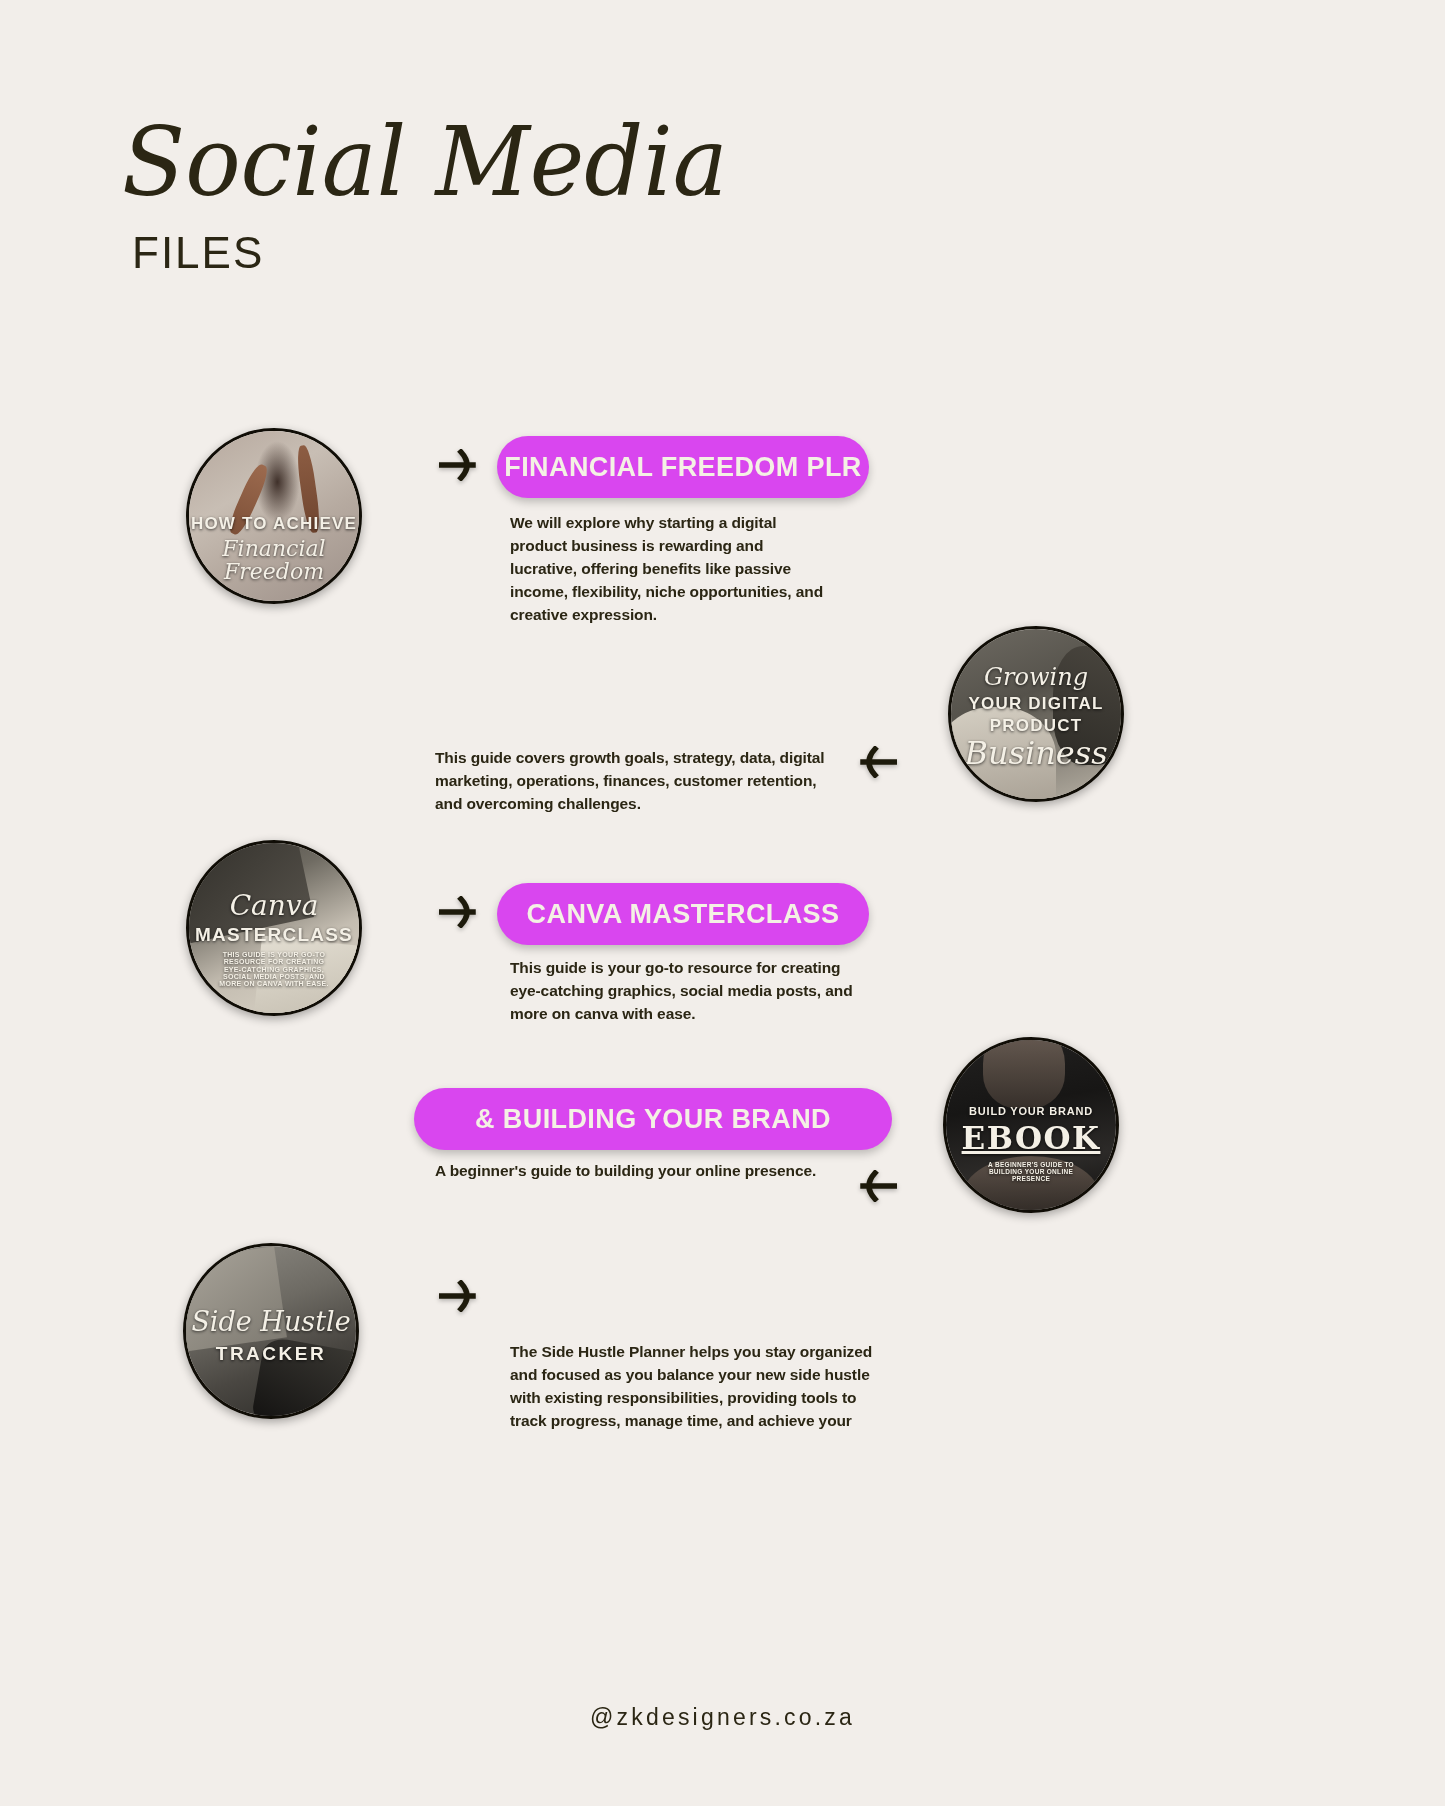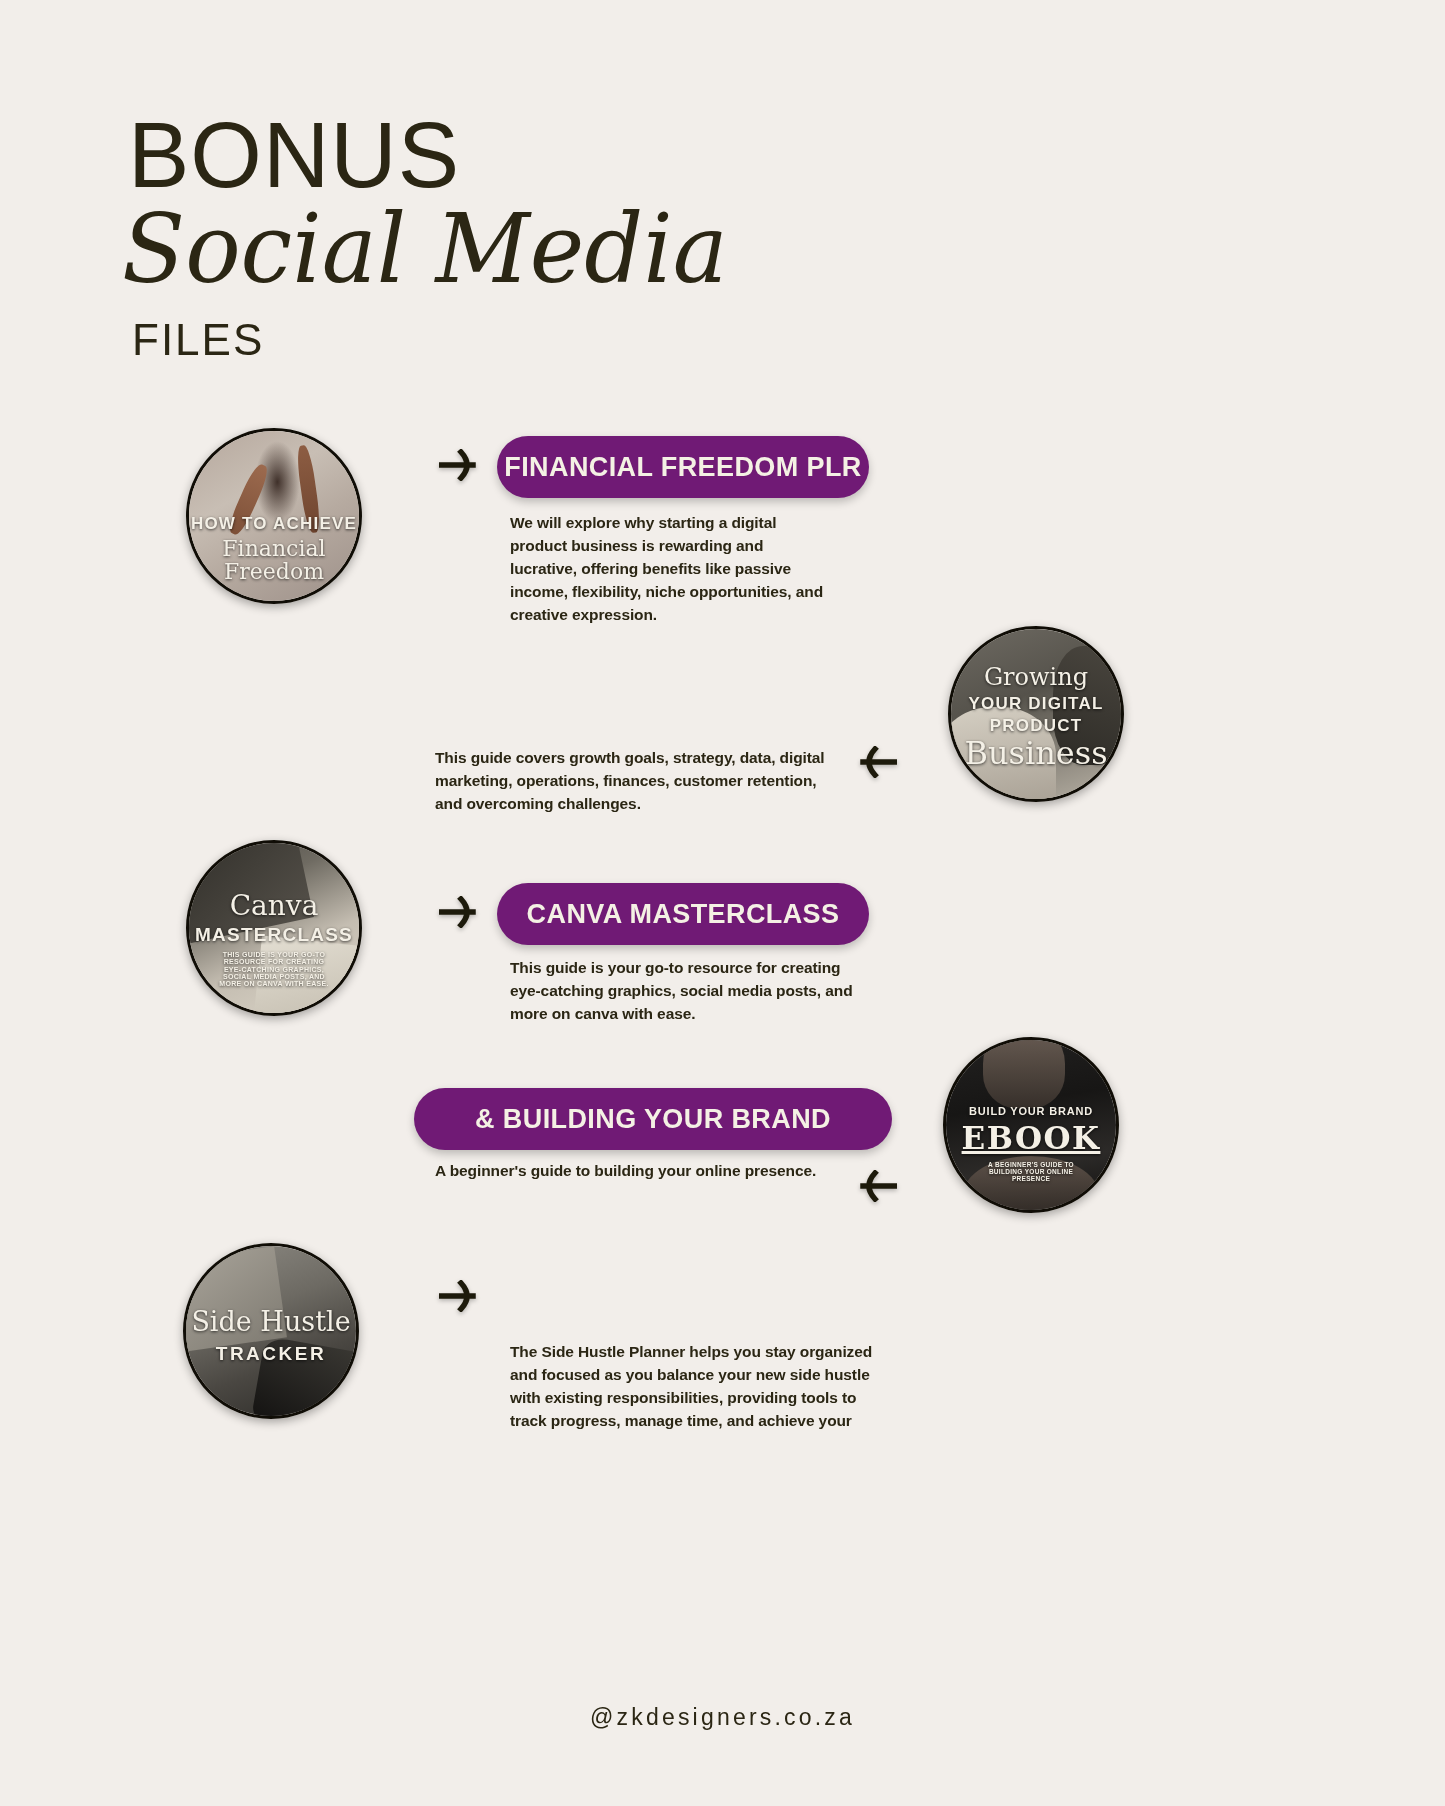--- a/index.html
+++ b/index.html
@@ -78,20 +78,21 @@
     text-shadow: 0 1px 3px rgba(0,0,0,.7);
     line-height: 1.05;
   }
   .cap-a {
     font-family: "Liberation Sans", sans-serif;
     font-weight: 700;
     letter-spacing: 1.2px;
   }
   .cap-b {
     font-family: "DejaVu Serif", "Liberation Serif", serif;
+    font-style: italic;
   }
   .cap-c {
     font-family: "Liberation Sans", sans-serif;
     font-weight: 700;
     font-size: 7px;
     letter-spacing: .3px;
     line-height: 1.35;
   }
 
   
@@ -176,21 +177,21 @@
   .pic-5::after {
     content:""; position:absolute; right:-8%; bottom:-10%;
     width:66%; height:52%; border-radius:20%;
     background: linear-gradient(200deg,#3b3934,#121110);
     transform: rotate(10deg);
   }
 
   
   .pill {
     position: absolute;
-    background: #701a75;
+    background: #d946ef;
     border-radius: 999px;
     color: #f4f1e4;
     font-family: "Liberation Sans", sans-serif;
     font-weight: 700;
     font-size: 27px;
     letter-spacing: .4px;
     display: flex;
     align-items: center;
     justify-content: center;
     box-shadow: 0 4px 9px rgba(0,0,0,.22);
@@ -233,21 +234,20 @@
     letter-spacing: 3.2px;
     color: #2b2614;
   }
 </style>
 </head>
 <body>
 
 <div class="page">
 
   <div class="header">
-    <div class="title-bonus">BONUS</div>
     <div class="title-script">Social Media</div>
     <div class="title-files">FILES</div>
   </div>
 
   <div class="thumb" style="left:186px; top:428px;">
     <div class="pic pic-1"></div>
     <div class="cap cap-a" style="top:84px; font-size:17px;">HOW TO ACHIEVE</div>
     <div class="cap cap-b" style="top:106px; font-size:22px;">Financial Freedom</div>
   </div>
 

